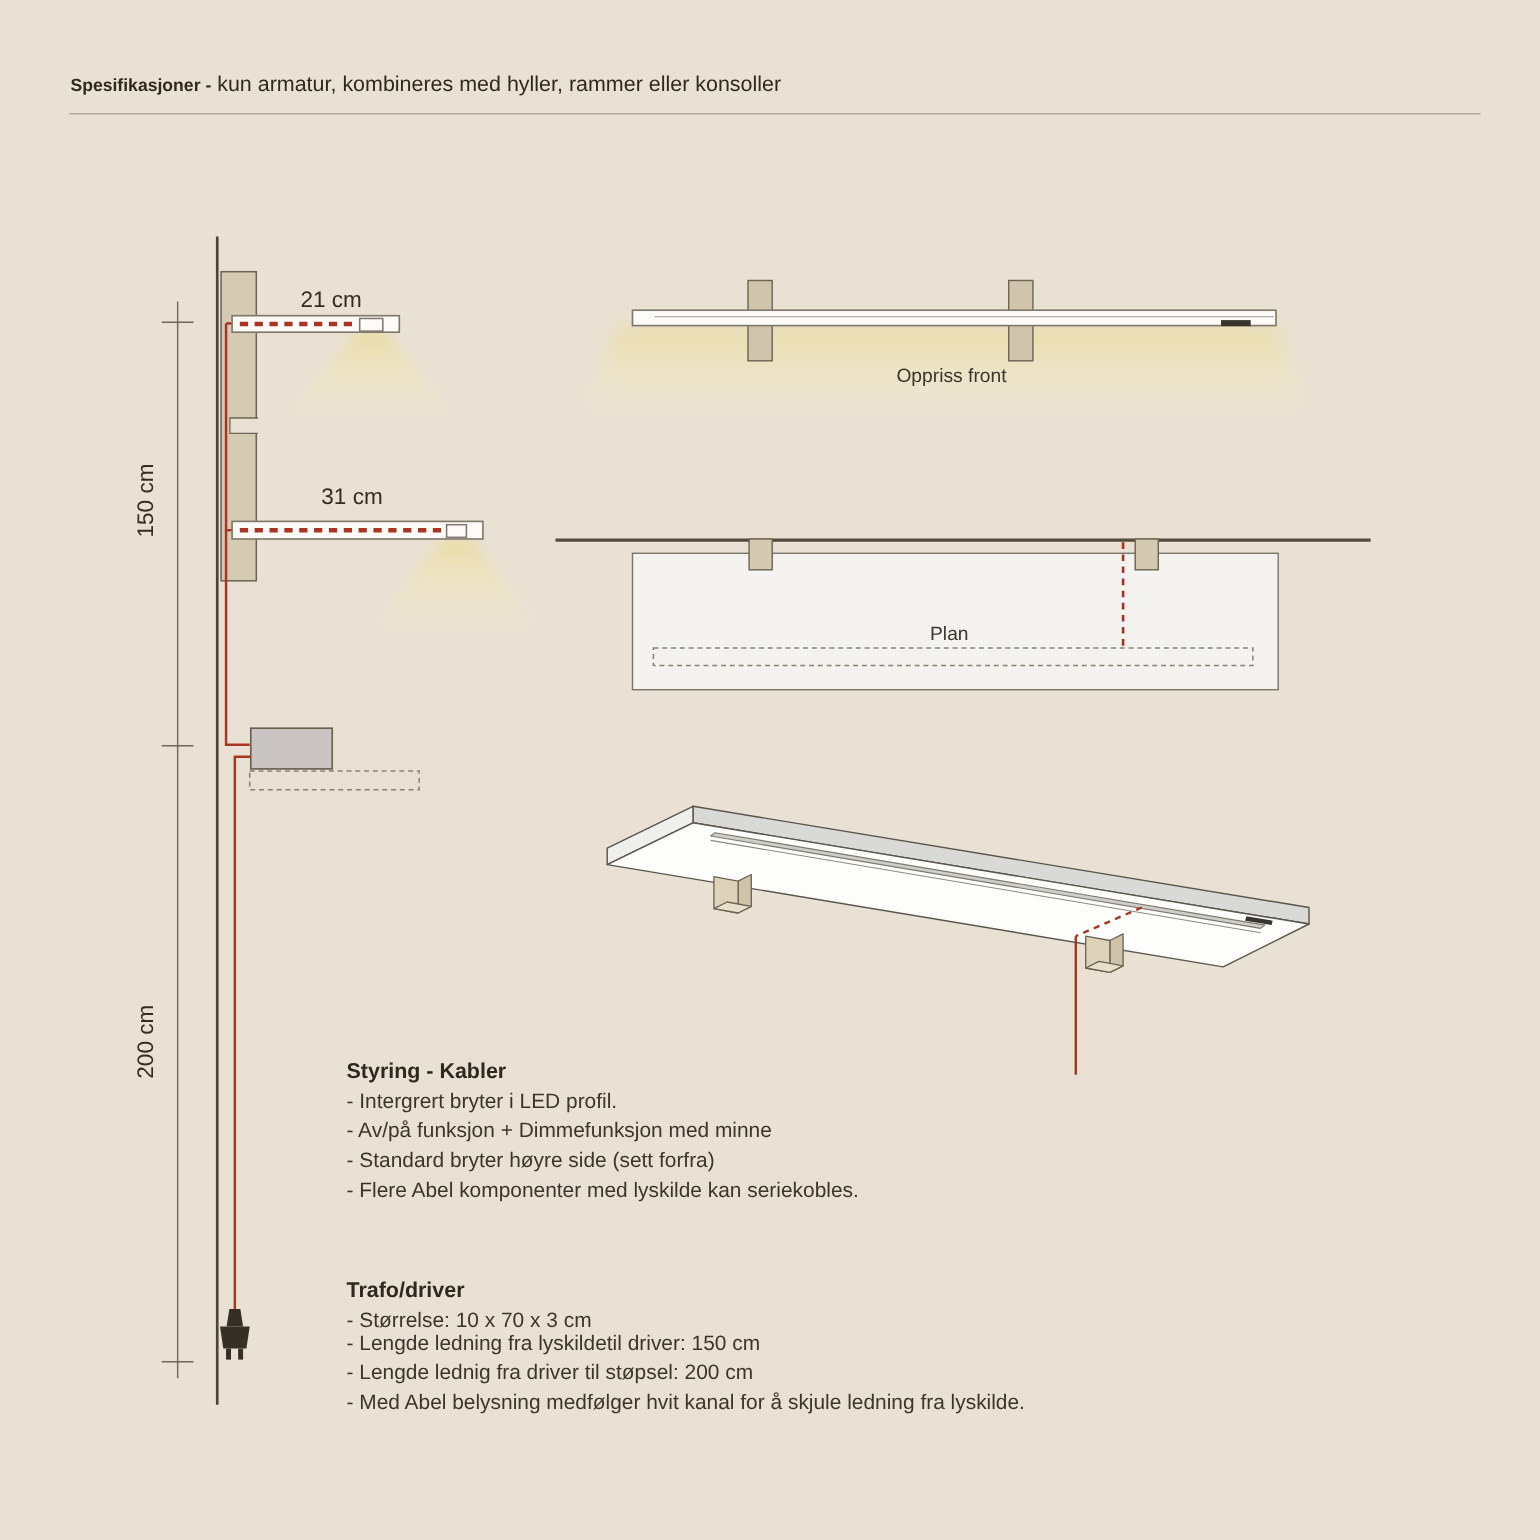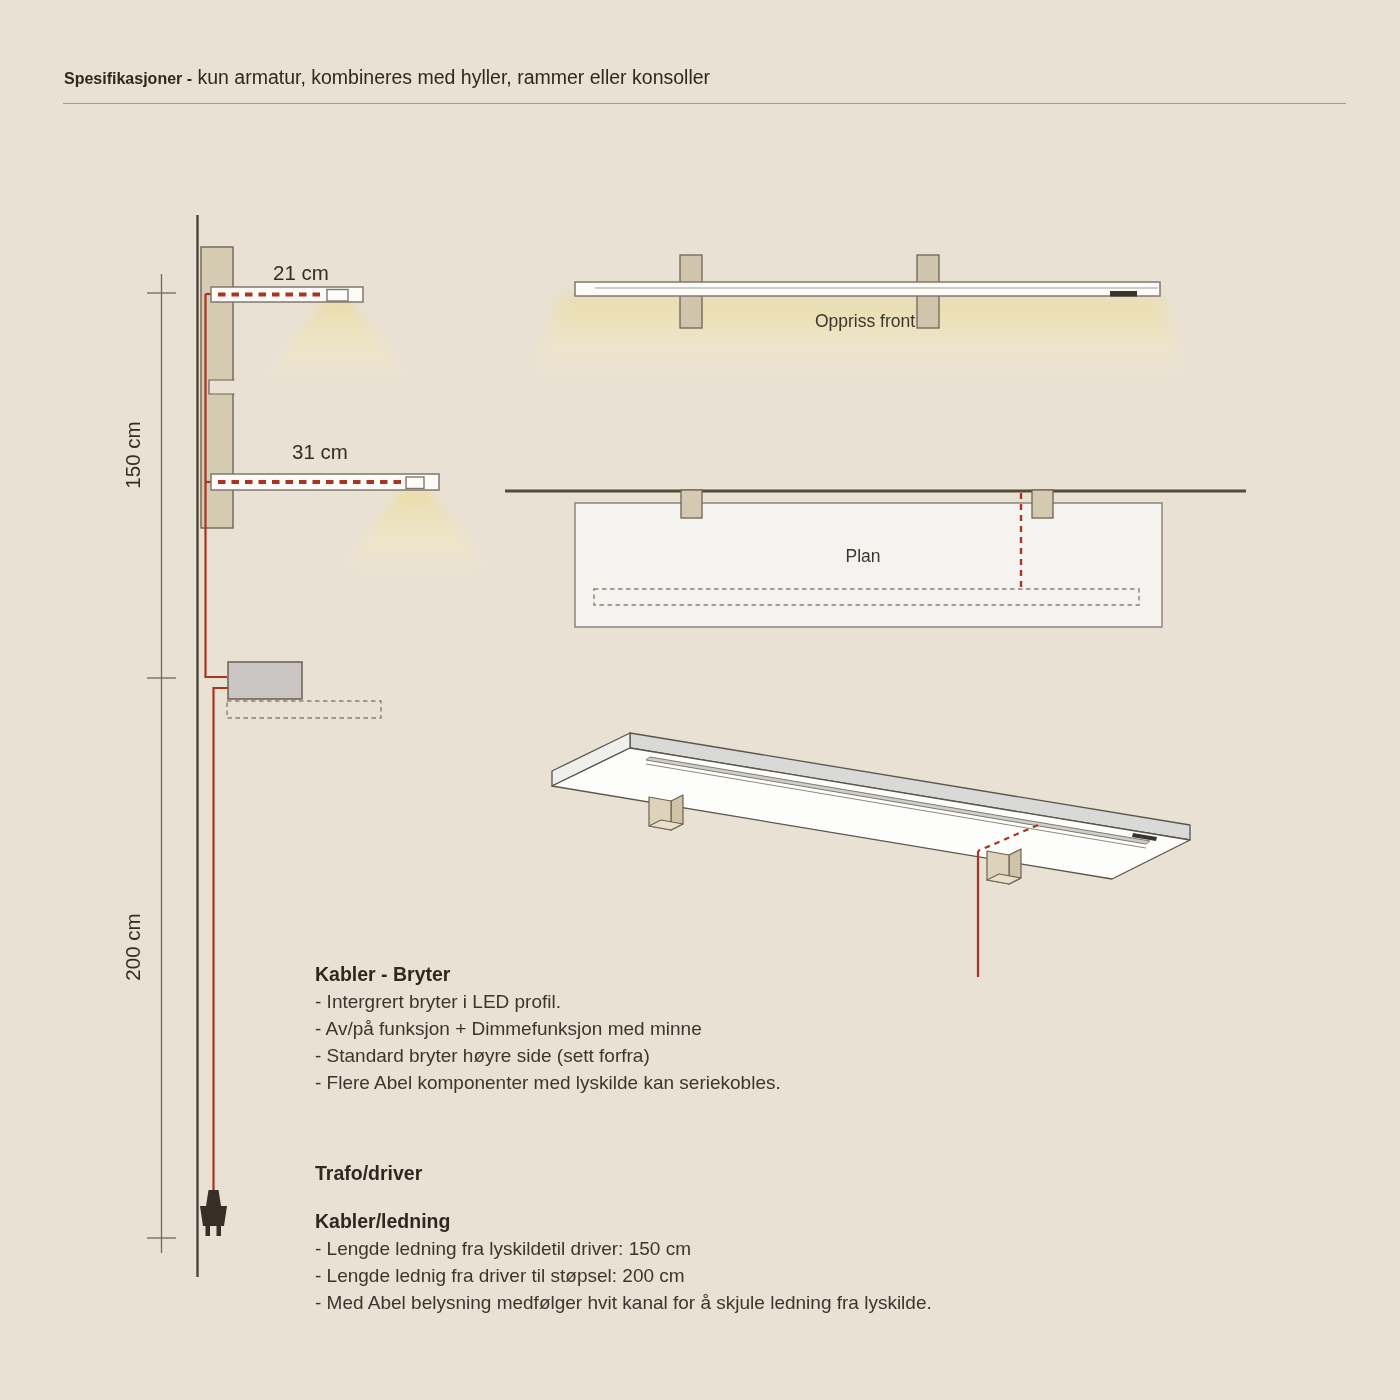--- a/index.html
+++ b/index.html
@@ -8,21 +8,21 @@
     background:#e9e1d3;overflow:hidden;
     font-family:"Liberation Sans","DejaVu Sans",sans-serif;
     color:#332d24;
   }
   .title-wrap{position:absolute;left:64px;top:66px;white-space:nowrap;}
   .title-bold{font-size:16px;font-weight:bold;color:#2e2920;}
   .title-rest{font-size:19.5px;color:#2e2920;}
   .title-rule{position:absolute;left:63px;top:103px;width:1283px;height:0;border-top:1.3px solid #a39a89;}
   svg{position:absolute;left:0;top:0;}
   .label{position:absolute;text-align:center;font-size:20.5px;color:#332d24;}
-  .label-small{position:absolute;text-align:center;font-size:17.5px;color:#3b362d;}
+  .label-small{position:absolute;text-align:center;font-size:17.5px;color:#3b362d;margin-top:20px;}
   .vlabel{position:absolute;width:80px;height:30px;line-height:30px;text-align:center;
           font-size:20.5px;color:#332d24;transform:rotate(-90deg);}
   .notes{position:absolute;left:315px;width:640px;}
   .note-heading{font-size:19.5px;font-weight:bold;line-height:27px;color:#2e2920;}
   .note-line{font-size:19px;line-height:27px;color:#3b362d;}
 </style>
 </head>
 <body>
 
 <div class="page">
@@ -137,31 +137,31 @@
   </svg>
 
   <div class="label" style="left:253px;top:261px;width:96px;">21 cm</div>
   <div class="label" style="left:272px;top:440px;width:96px;">31 cm</div>
   <div class="vlabel" style="left:93px;top:440px;">150 cm</div>
   <div class="vlabel" style="left:93px;top:932px;">200 cm</div>
   <div class="label-small" style="left:785px;top:311px;width:160px;">Oppriss front</div>
   <div class="label-small" style="left:828px;top:546px;width:70px;">Plan</div>
 
   <div class="notes" style="top:961px;">
-    <div class="note-heading">Kabler - Bryter</div>
+    <div class="note-heading">Styring - Kabler</div>
     <div class="note-line">- Intergrert bryter i LED profil.</div>
     <div class="note-line">- Av/på funksjon + Dimmefunksjon med minne</div>
     <div class="note-line">- Standard bryter høyre side (sett forfra)</div>
     <div class="note-line">- Flere Abel komponenter med lyskilde kan seriekobles.</div>
   </div>
 
   <div class="notes" style="top:1112px;margin-top:48px;">
     <div class="note-heading">Trafo/driver</div>
+    <div class="note-line">- Størrelse: 10 x 70 x 3 cm</div>
   </div>
 
   <div class="notes" style="top:1208px;">
-    <div class="note-heading">Kabler/ledning</div>
     <div class="note-line">- Lengde ledning fra lyskildetil driver: 150 cm</div>
     <div class="note-line">- Lengde lednig fra driver til støpsel: 200 cm</div>
     <div class="note-line">- Med Abel belysning medfølger hvit kanal for å skjule ledning fra lyskilde.</div>
   </div>
 
 </div>
 
 </body></html>

